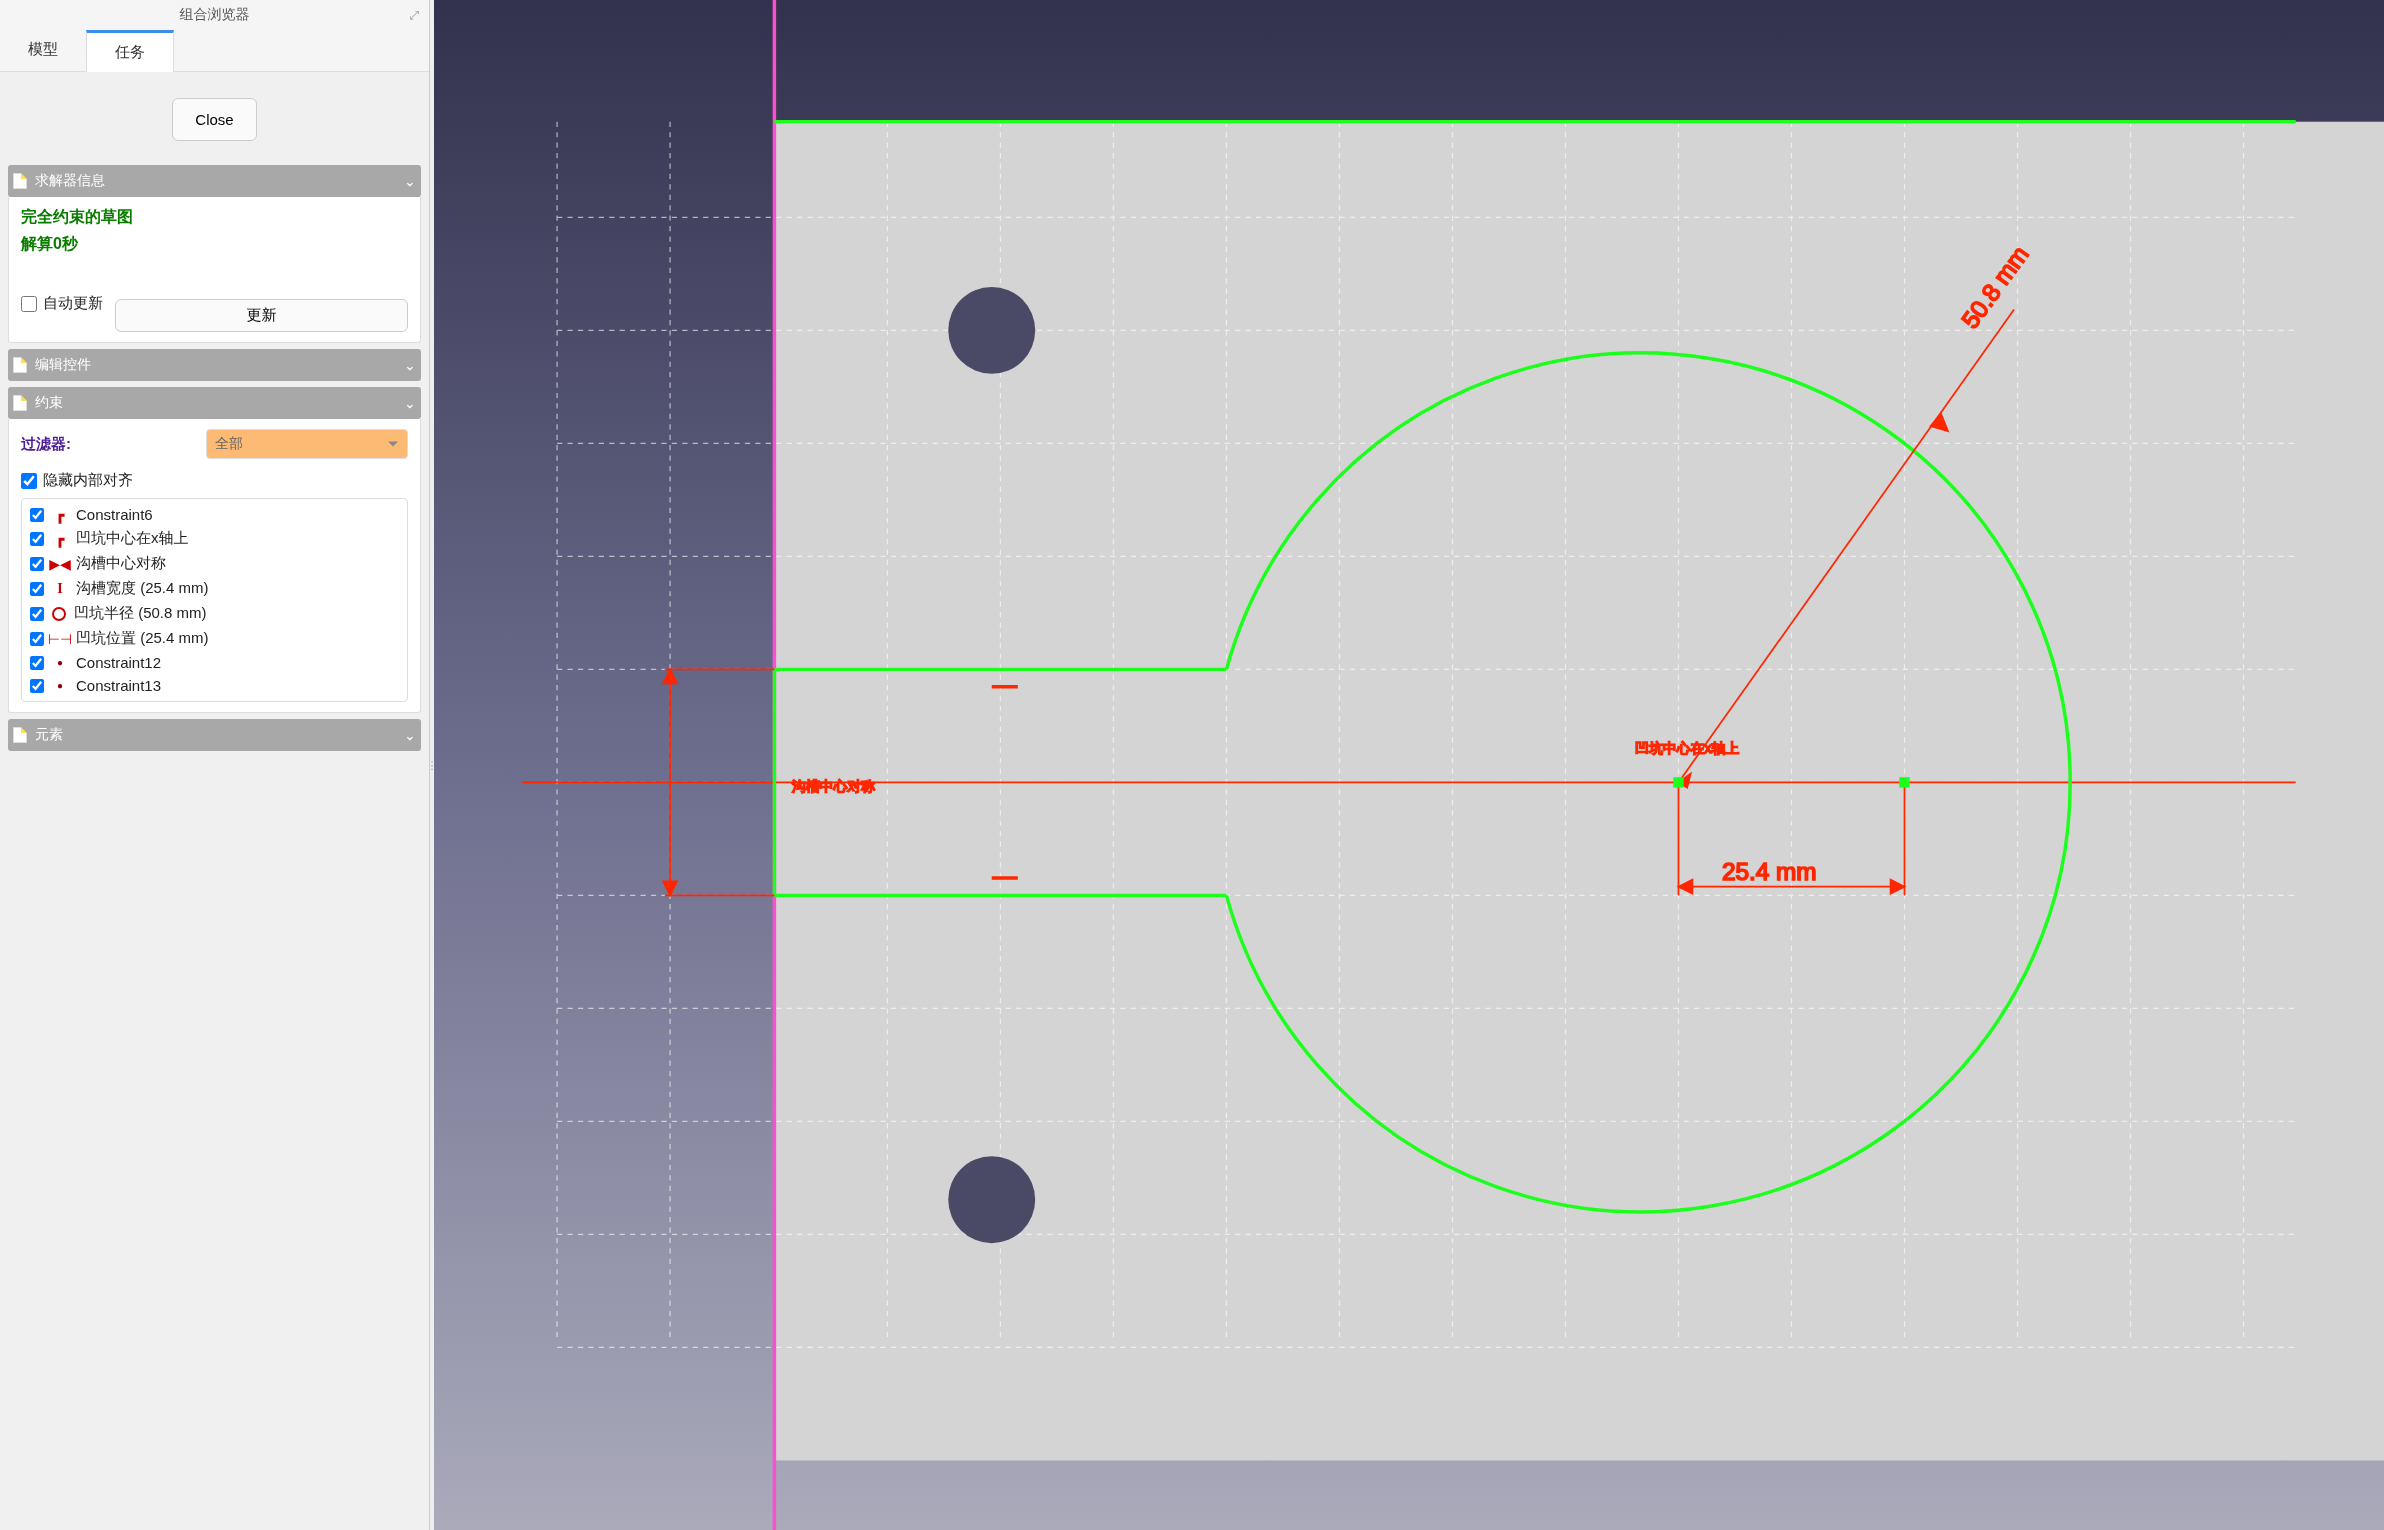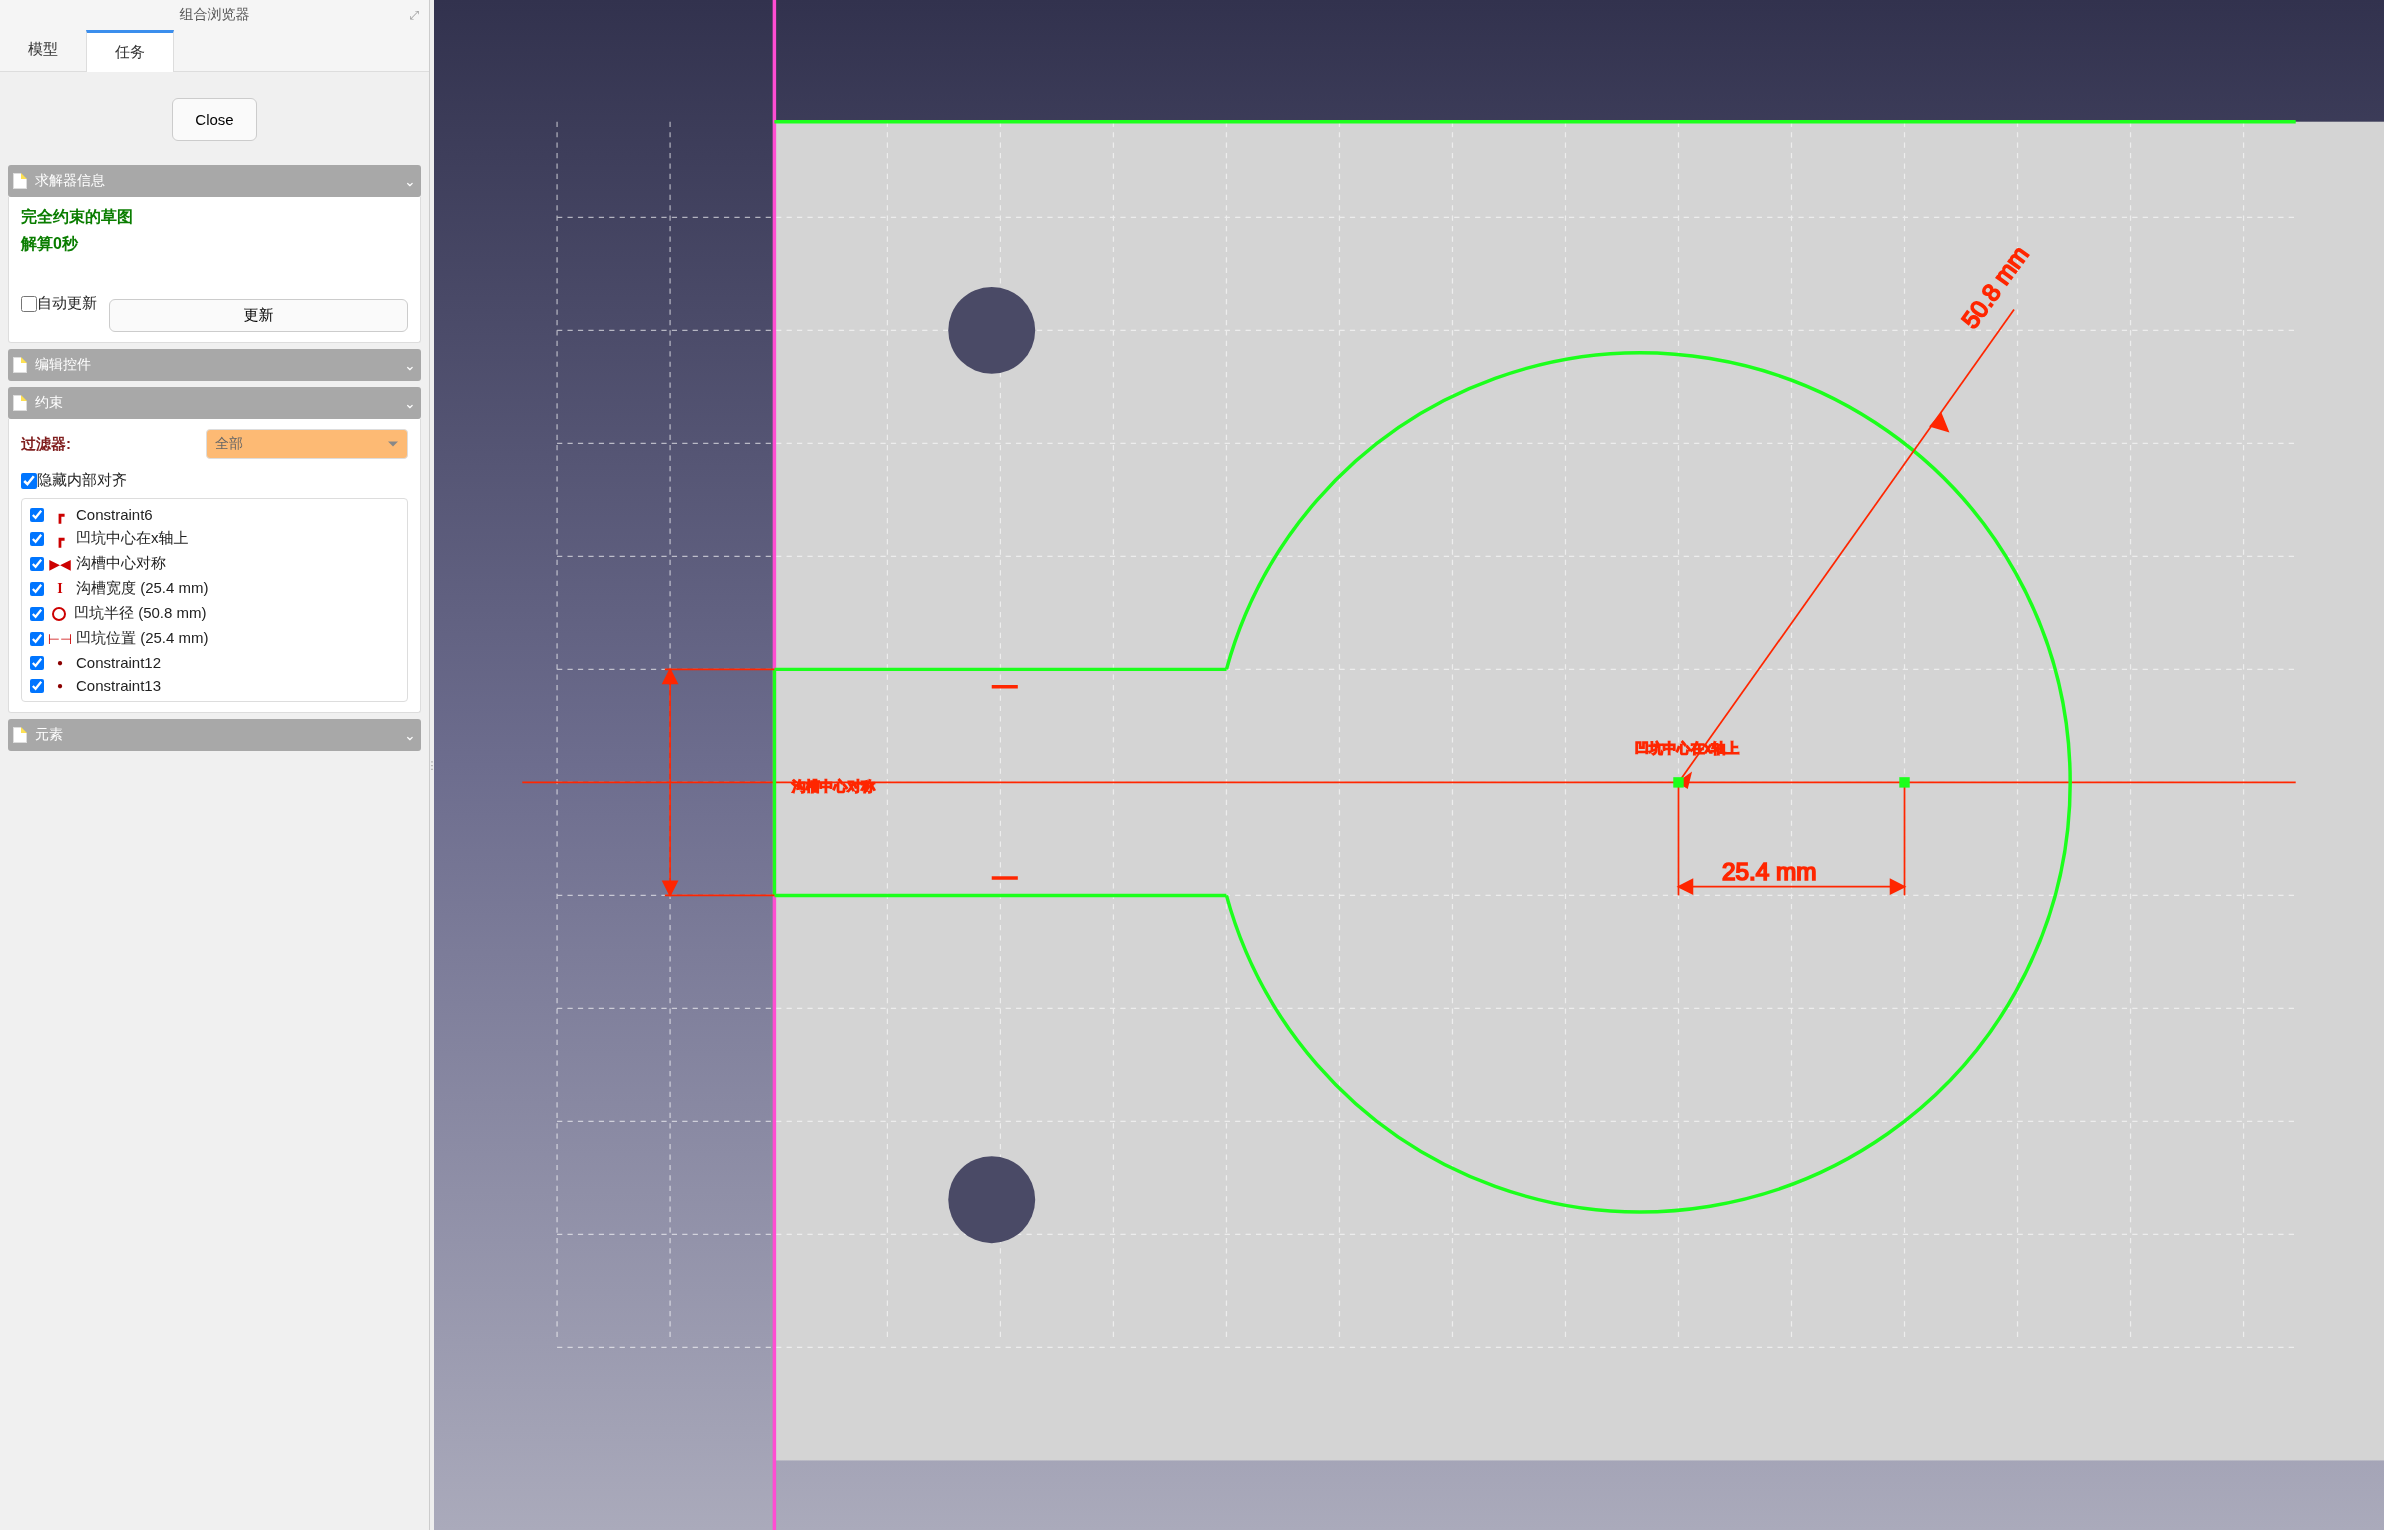--- a/index.html
+++ b/index.html
@@ -16,25 +16,25 @@
 .close-btn { padding: 12px 22px; border: 1px solid #ccc; border-radius: 6px; background: #fafafa; font-size: 15px; cursor: pointer; }
 .section { margin-bottom: 6px; }
 .section-header { background: #a8a8a8; color: #fff; padding: 7px 5px; display: flex; align-items: center; border-radius: 3px; cursor: pointer; }
 .section-header .doc-icon { width: 14px; height: 16px; background: #fff; border: 1px solid #ddd; margin-right: 8px; position: relative; }
 .section-header .doc-icon::after { content: ""; position: absolute; top: -1px; right: -1px; border: 3px solid #a8a8a8; border-left-color: #fde053; border-bottom-color: #fde053; }
 .section-title { flex: 1; font-size: 14px; }
 .section-chevron { color: #fff; font-size: 14px; transform: rotate(180deg);}
 .section-content { background: #fff; border: 1px solid #ddd; border-top: none; padding: 10px 12px; border-radius: 0 0 3px 3px; }
 .solver-line { color: #0a7d00; font-size: 16px; margin-bottom: 6px; font-weight: 600;}
 .solver-row { display: flex; align-items: center; margin-top: 20px; gap: 12px; }
-.chk { display: flex; align-items: center; font-size: 15px; color: #222; }
+.chk { display: flex; align-items: center; gap: 6px; font-size: 15px; color: #222; }
 .chk input { width: 16px; height: 16px; }
 .update-btn { flex: 1; padding: 6px 0; border: 1px solid #ccc; border-radius: 6px; background: #fafafa; cursor: pointer; font-size: 15px; margin-top: 24px; }
 .filter-row { display: flex; align-items: center; margin-bottom: 12px; }
-.filter-label { width: 185px; font-size: 15px; font-weight: 600; color: #7f1d1d; }
+.filter-label { width: 185px; font-size: 15px; font-weight: 600; color: #4c1d95; }
 .filter-select { flex: 1; padding: 5px 8px; border: 1px solid #ddd; border-radius: 4px; background: #fdba74; color: #666; font-size: 14px; appearance: none; position: relative; }
 .filter-select-wrap { flex: 1; position: relative; }
 .filter-select-wrap::after { content: ""; position: absolute; right: 10px; top: 50%; width: 0; height: 0; border: 5px solid transparent; border-top-color: #888; transform: translateY(-25%);}
 .constraint-list { border: 1px solid #ddd; border-radius: 4px; max-height: 225px; overflow-y: scroll; background: #fff; margin-top: 8px; padding: 4px 0; }
 .constraint-item { display: flex; align-items: center; padding: 3px 8px; gap: 8px; font-size: 15px; color: #222; }
 .constraint-item input { width: 14px; height: 14px; }
 .c-icon { width: 16px; height: 16px; display: flex; align-items: center; justify-content: center; font-size: 14px; }
 .c-icon.tangent { color: #c00; font-weight: bold; }
 .c-icon.sym { color: #c00; }
 .c-icon.distV { color: #c00; font-weight: bold; font-family: serif;}

